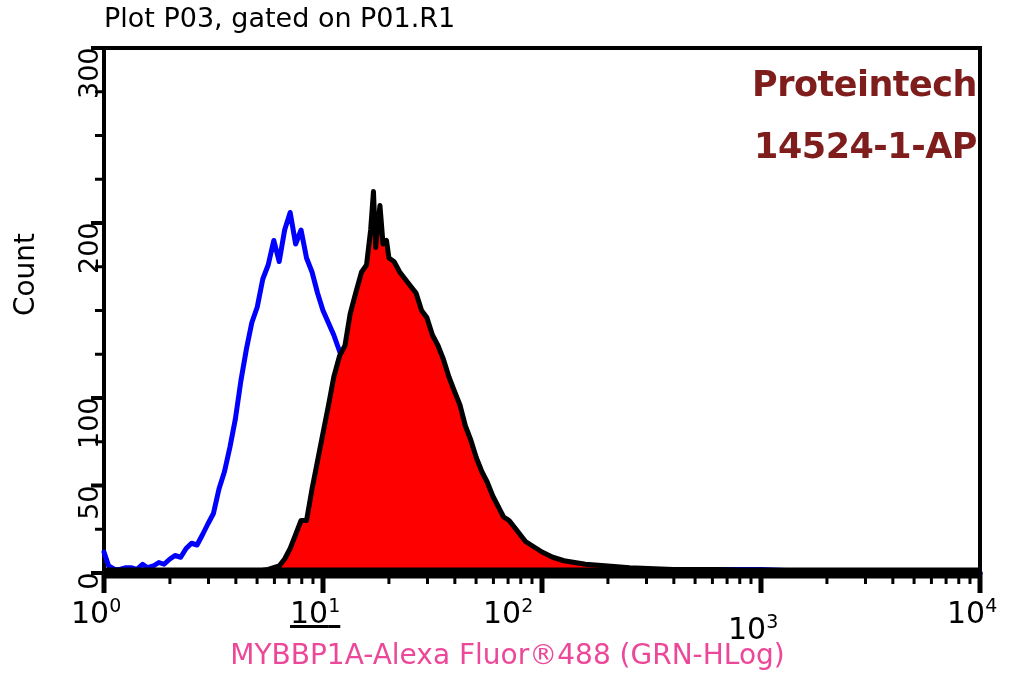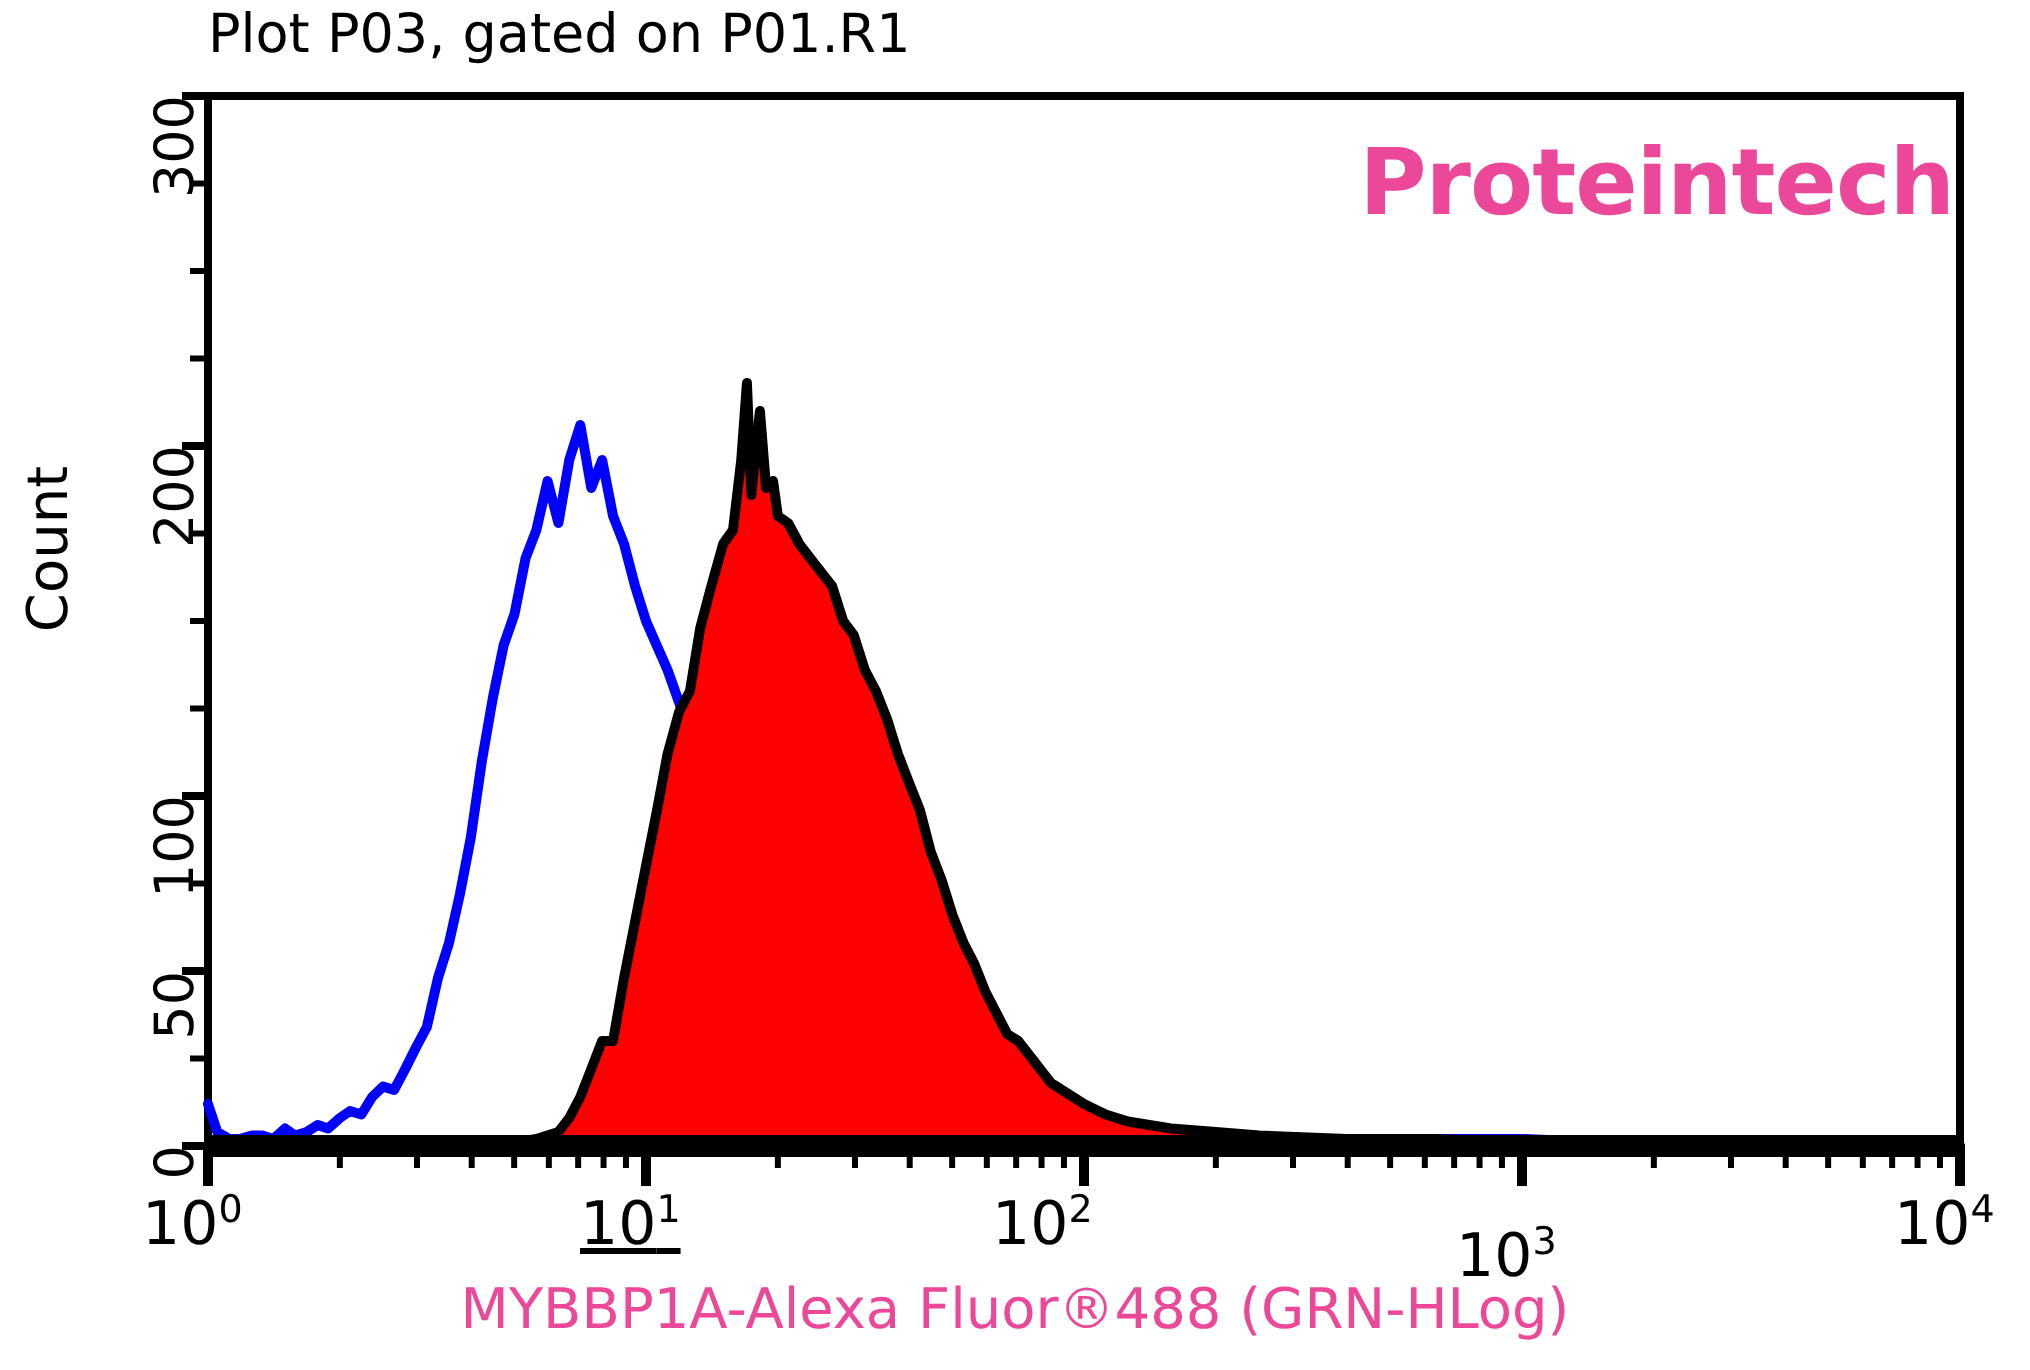--- a/index.html
+++ b/index.html
@@ -26,22 +26,22 @@
     top: 4px;
     font-size: 27px;
     color: #000;
     white-space: nowrap;
     line-height: 1.0;
   }
   .brand {
     position: absolute;
     right: 38px;
     font-weight: bold;
-    font-size: 46px;
-    color: #ec4899;
+    font-size: 35px;
+    color: #7f1d1d;
     white-space: nowrap;
     text-align: right;
     font-family: "DejaVu Sans", sans-serif;
     letter-spacing: -0.5px;
   }
   #brand-name { top: 64px; }
   #brand-catalog { top: 126px; }
 
   .axis-label-x {
     position: absolute;
@@ -151,32 +151,33 @@
         <path d="M 104.00 552.00 L 108.64 566.00 L 114.78 569.50 L 119.74 569.50 L 125.98 567.75 L 131.12 567.75 L 136.68 569.50 L 142.56 564.25 L 147.51 567.75 L 153.34 566.00 L 158.84 562.50 L 164.04 564.25 L 169.93 559.00 L 175.02 555.50 L 180.70 557.25 L 186.07 548.50 L 191.53 543.25 L 197.05 545.00 L 202.60 534.50 L 207.85 524.00 L 213.43 513.50 L 218.98 489.00 L 224.50 471.50 L 229.97 447.00 L 235.37 419.00 L 240.94 380.50 L 246.42 349.00 L 251.79 322.75 L 257.26 307.00 L 262.80 279.00 L 268.19 265.00 L 273.78 240.50 L 279.21 261.50 L 284.63 230.00 L 290.16 212.50 L 295.64 244.00 L 301.06 230.00 L 306.53 258.00 L 312.02 272.00 L 317.52 293.00 L 323.00 310.50 L 333.78 335.00 L 344.98 366.50 L 355.68 405.00 L 366.51 436.50 L 377.84 464.50 L 388.93 485.50 L 410.53 510.00 L 432.43 531.00 L 454.37 548.50 L 476.26 559.00 L 498.21 564.25 L 520.06 566.00 L 542.00 567.75 L 585.51 567.75 L 629.53 569.50 L 673.37 569.50 L 717.21 569.50 L 761.00 569.50 L 804.81 571.25 L 848.60 571.25 L 892.40 571.25 L 936.21 573.00 L 980.00 573.00 " fill="none" stroke="#0000FF" stroke-width="5" stroke-linejoin="round" stroke-linecap="round"></path>
         <path d="M 104.00 573.00 L 125.98 573.00 L 147.51 573.00 L 169.93 573.00 L 191.53 573.00 L 213.43 573.00 L 235.37 573.00 L 257.26 571.25 L 268.19 569.50 L 279.21 566.00 L 284.63 559.00 L 290.16 548.50 L 295.64 534.50 L 301.06 520.50 L 306.53 520.50 L 312.02 489.00 L 317.52 461.00 L 323.00 433.00 L 328.54 405.00 L 333.78 377.00 L 339.54 356.00 L 344.98 345.50 L 350.12 314.00 L 355.68 293.00 L 361.56 272.00 L 366.51 265.00 L 370.63 230.00 L 373.47 191.50 L 375.68 247.50 L 377.84 226.50 L 379.96 205.50 L 383.04 244.00 L 386.52 240.50 L 388.93 258.00 L 394.02 261.50 L 399.70 272.00 L 405.07 279.00 L 410.53 286.00 L 416.05 293.00 L 421.60 310.50 L 426.85 317.50 L 432.43 335.00 L 437.98 345.50 L 443.50 359.50 L 448.97 377.00 L 454.37 391.00 L 459.94 405.00 L 465.42 426.00 L 470.79 440.00 L 476.26 457.50 L 481.80 471.50 L 487.19 482.00 L 492.78 496.00 L 498.21 506.50 L 503.63 517.00 L 509.16 520.50 L 514.64 527.50 L 520.06 534.50 L 525.53 541.50 L 531.02 545.00 L 536.52 548.50 L 542.00 552.00 L 552.78 557.25 L 563.98 560.75 L 574.68 562.50 L 585.51 564.25 L 607.93 566.00 L 629.53 567.75 L 673.37 569.50 L 717.21 569.50 L 761.00 571.25 L 848.60 571.25 L 936.21 573.00 L 980.00 573.00 L 980.00 573.00 L 104.00 573.00 Z" fill="#FF0000" stroke="none"></path>
         <path d="M 104.00 573.00 L 125.98 573.00 L 147.51 573.00 L 169.93 573.00 L 191.53 573.00 L 213.43 573.00 L 235.37 573.00 L 257.26 571.25 L 268.19 569.50 L 279.21 566.00 L 284.63 559.00 L 290.16 548.50 L 295.64 534.50 L 301.06 520.50 L 306.53 520.50 L 312.02 489.00 L 317.52 461.00 L 323.00 433.00 L 328.54 405.00 L 333.78 377.00 L 339.54 356.00 L 344.98 345.50 L 350.12 314.00 L 355.68 293.00 L 361.56 272.00 L 366.51 265.00 L 370.63 230.00 L 373.47 191.50 L 375.68 247.50 L 377.84 226.50 L 379.96 205.50 L 383.04 244.00 L 386.52 240.50 L 388.93 258.00 L 394.02 261.50 L 399.70 272.00 L 405.07 279.00 L 410.53 286.00 L 416.05 293.00 L 421.60 310.50 L 426.85 317.50 L 432.43 335.00 L 437.98 345.50 L 443.50 359.50 L 448.97 377.00 L 454.37 391.00 L 459.94 405.00 L 465.42 426.00 L 470.79 440.00 L 476.26 457.50 L 481.80 471.50 L 487.19 482.00 L 492.78 496.00 L 498.21 506.50 L 503.63 517.00 L 509.16 520.50 L 514.64 527.50 L 520.06 534.50 L 525.53 541.50 L 531.02 545.00 L 536.52 548.50 L 542.00 552.00 L 552.78 557.25 L 563.98 560.75 L 574.68 562.50 L 585.51 564.25 L 607.93 566.00 L 629.53 567.75 L 673.37 569.50 L 717.21 569.50 L 761.00 571.25 L 848.60 571.25 L 936.21 573.00 L 980.00 573.00 " fill="none" stroke="#000000" stroke-width="5" stroke-linejoin="round" stroke-linecap="round"></path>
         <line x1="102" y1="573" x2="980" y2="573" stroke="#000000" stroke-width="11"></line>
       </g>
   </svg>
 
   <div class="plot-title">Plot P03, gated on P01.R1</div>
 
   <div class="brand" id="brand-name">Proteintech</div>
+  <div class="brand" id="brand-catalog">14524-1-AP</div>
 
   <div class="axis-label-x">MYBBP1A-Alexa Fluor®488 (GRN-HLog)</div>
   <div class="axis-label-y">Count</div>
 
   <div id="y-tick-labels">
       <div class="tick-label-y" style="left: 0px; width: 88px; top: 557px;">0</div>
       <div class="tick-label-y" style="left: 0px; width: 88px; top: 469.5px;">50</div>
       <div class="tick-label-y" style="left: 0px; width: 88px; top: 382px;">100</div>
       <div class="tick-label-y" style="left: 0px; width: 88px; top: 207px;">200</div>
       <div class="tick-label-y" style="left: 0px; width: 88px; top: 32px;">300</div>
     </div>
   <div id="x-tick-labels">
       <div class="tick-label-x" style="top: 595px; left: 71px;">10<sup>0</sup></div>
       <div class="tick-label-x" style="top: 595px; left: 290px; text-decoration: underline;">10<sup>1</sup></div>
-      <div class="tick-label-x" style="top: 595px; left: 496px;">10<sup>2</sup></div>
+      <div class="tick-label-x" style="top: 595px; left: 483px;">10<sup>2</sup></div>
       <div class="tick-label-x" style="top: 595px; left: 728px; margin-top: 16px;">10<sup>3</sup></div>
       <div class="tick-label-x" style="top: 595px; left: 947px;">10<sup>4</sup></div>
     </div>
 
 </div>
 
 </body></html>

